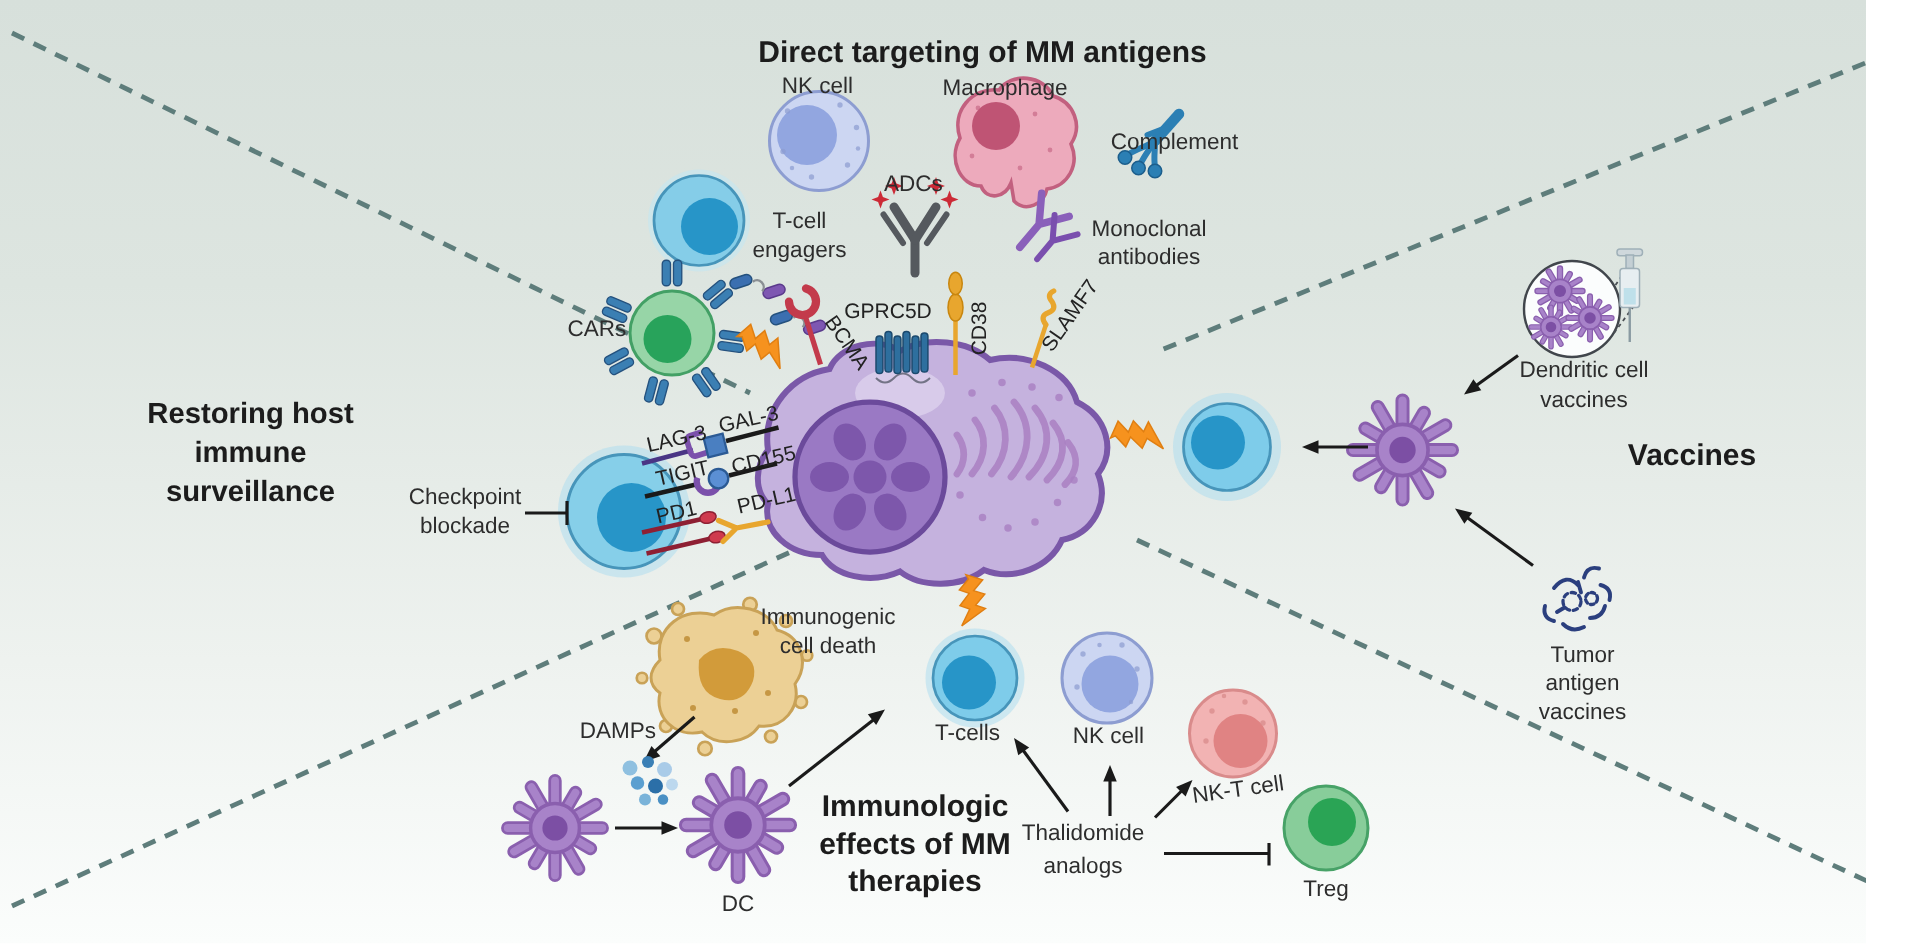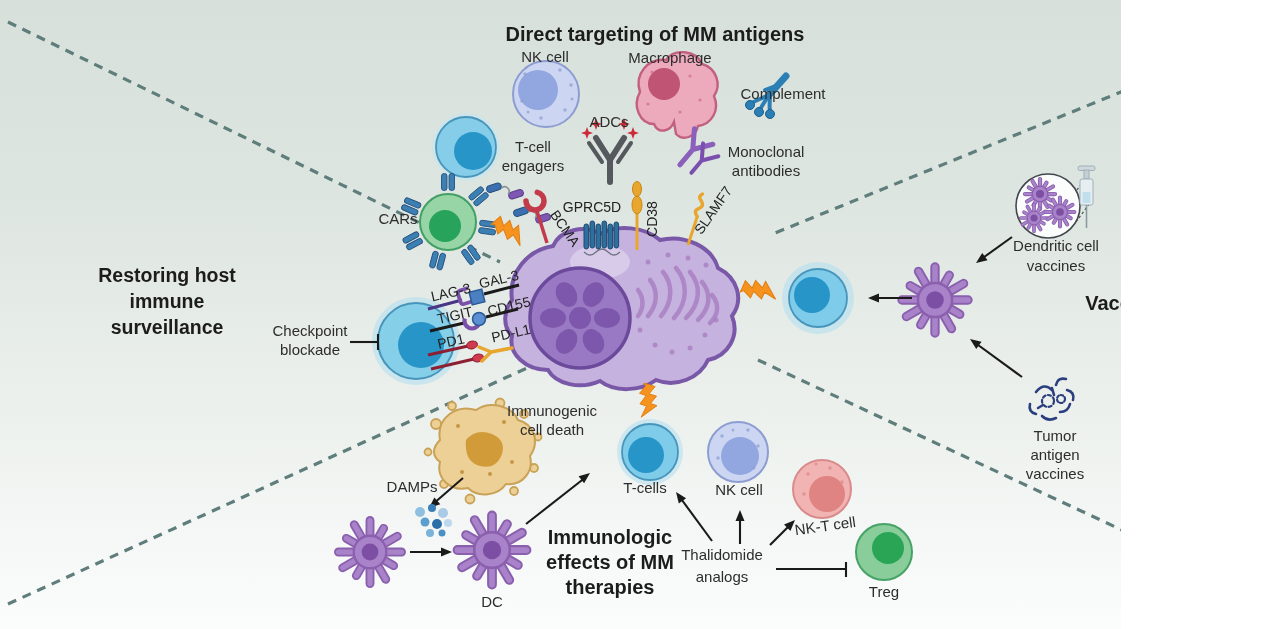--- a/index.html
+++ b/index.html
@@ -1,16 +1,16 @@
 <!DOCTYPE html>
 <html><head>
 <meta charset="utf-8">
 <style>
   html,body{margin:0;padding:0}
-  .stage{position:relative;width:1121px;height:629px;overflow:hidden;
+  .stage{position:relative;width:1244px;height:629px;overflow:hidden;
          background:linear-gradient(to bottom,#d7e0db 0%,#dde5e0 30%,#eef2ef 70%,#fbfdfc 100%);}
   svg{position:absolute;left:0;top:0}
   text{font-family:"Liberation Sans",sans-serif;text-anchor:middle}
   .lbl{font-size:15px;fill:#2d2d2d}
   .lbl-s{font-size:14px;fill:#222}
   .ttl{font-size:20px;font-weight:bold;fill:#1c1c1c}
   .ttl-l{font-size:19.5px;font-weight:bold;fill:#1c1c1c}
   .dash{stroke:#5e7d7b;stroke-width:3.2;stroke-dasharray:9 7;fill:none}
   .arr{stroke:#1a1a1a;stroke-width:2.1;fill:none}
   .ah{fill:#1a1a1a}

